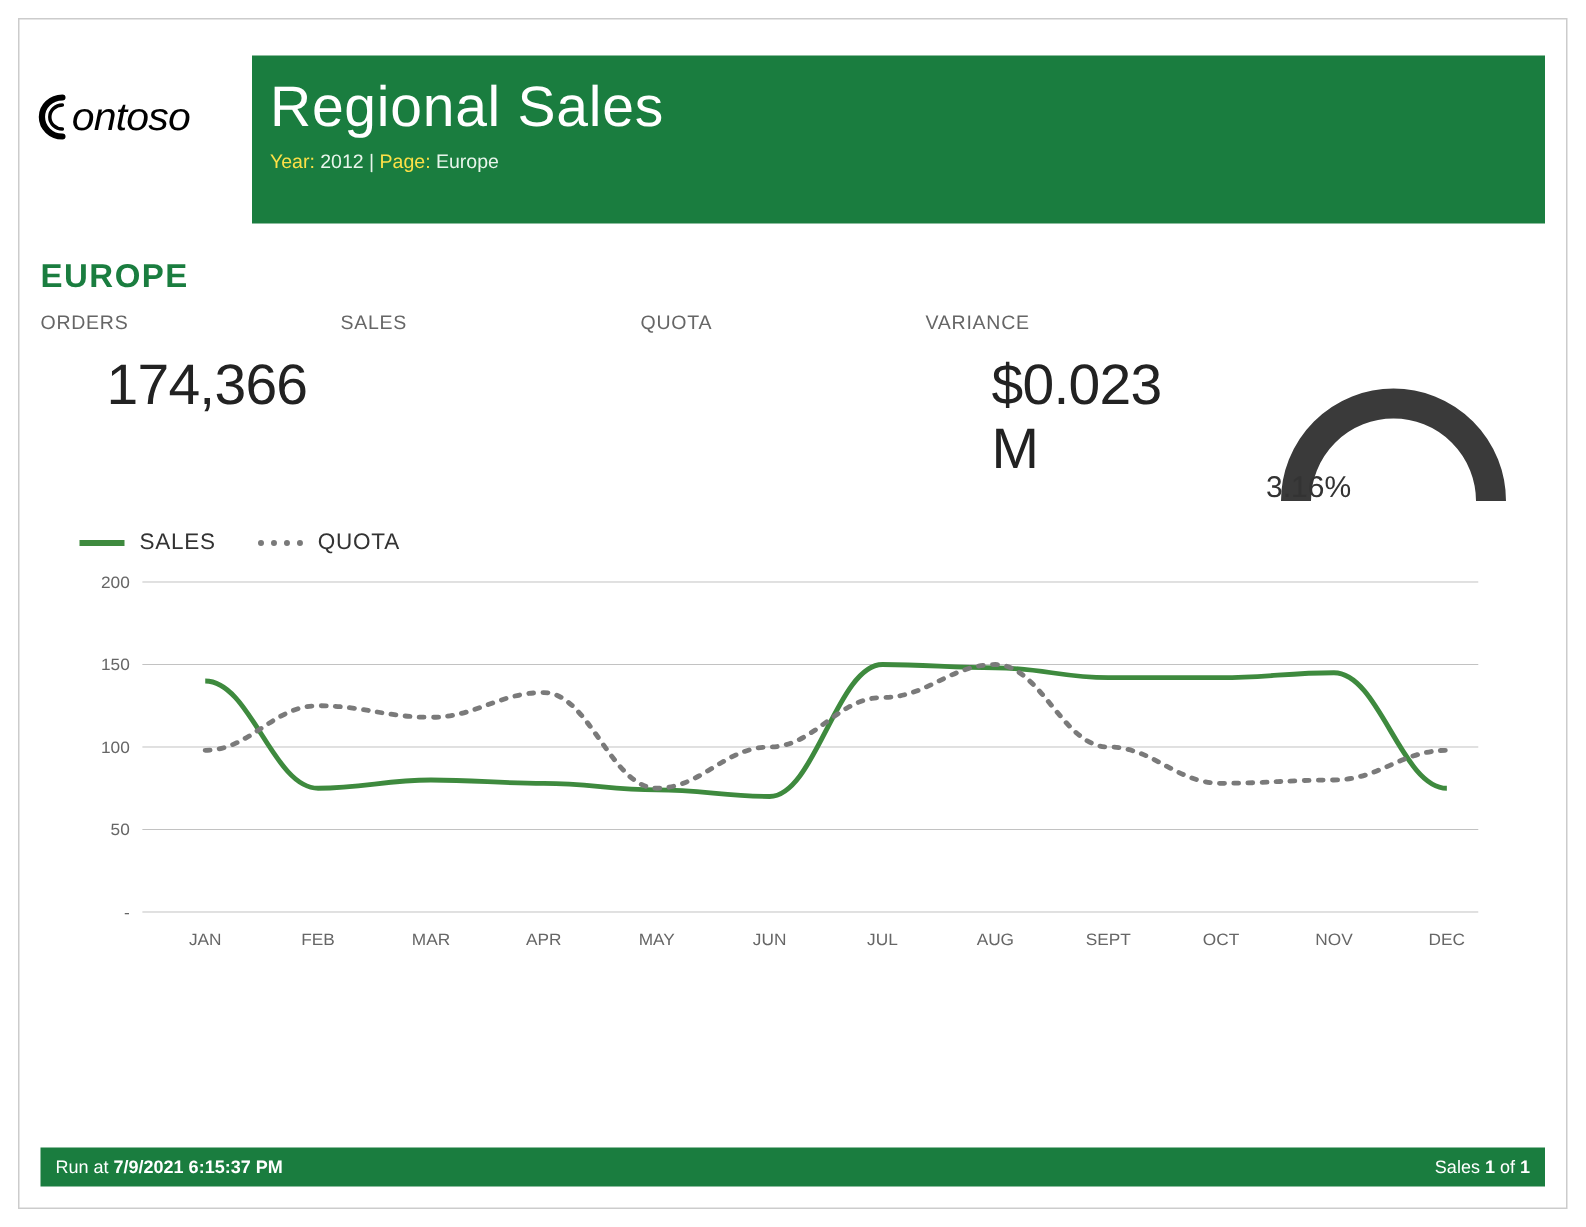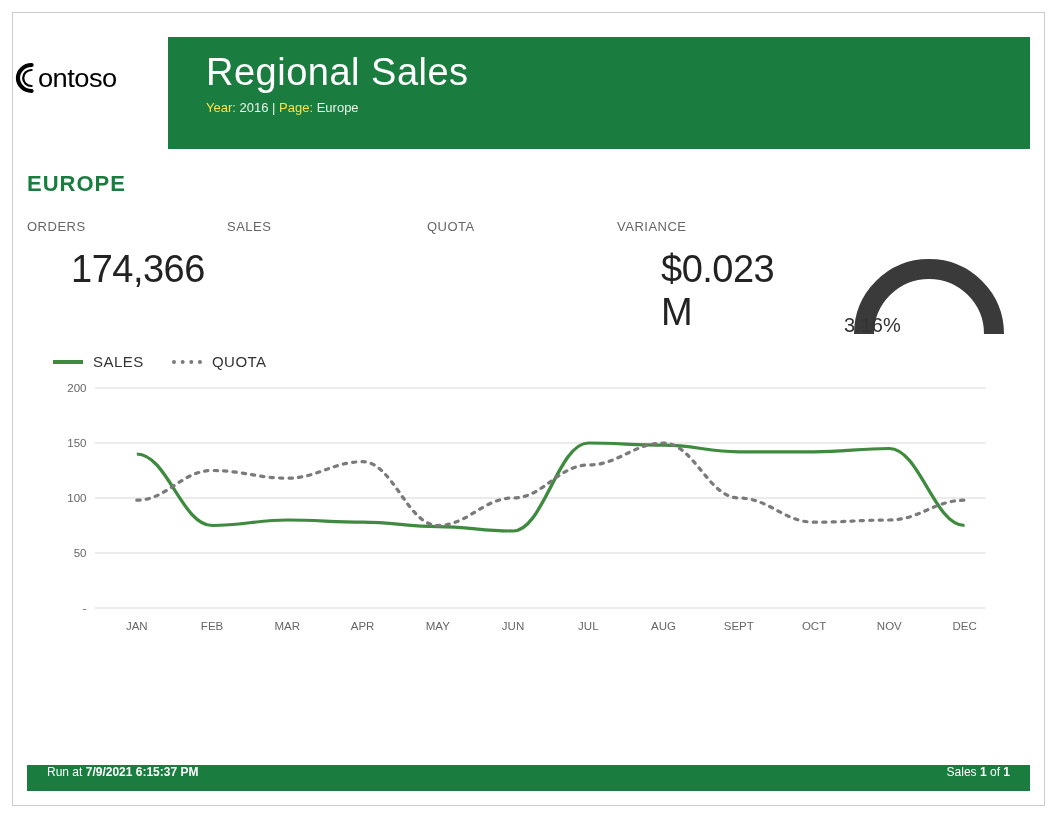--- a/index.html
+++ b/index.html
@@ -14,38 +14,39 @@
   .page {
     position: absolute;
     left: 12px; top: 12px; right: 12px; bottom: 12px;
     border: 1px solid #ccc;
     background: #fff;
     overflow: hidden;
   }
   
   .logo {
     position: absolute;
-    left: 4px; top: 48px;
+    left: 14px; top: 48px;
     font-family: "Segoe UI", Arial, sans-serif;
     font-weight: 700;
     font-size: 30px;
     letter-spacing: -0.5px;
     color: #7f1d1d;
+    font-style: italic;
   }
   .logo .cO {
     display: inline-block;
     transform: scaleX(1.05);
   }
   .banner {
     position: absolute;
     left: 155px; right: 14px; top: 24px;
     height: 112px;
     background: #1a7d3f;
     color: #fff;
-    padding: 14px 22px 0 38px;
+    padding: 14px 22px 0 12px;
   }
   .banner-title {
     font-weight: 300;
     font-size: 38px;
     letter-spacing: 0.5px;
   }
   .banner-sub {
     margin-top: 6px;
     font-size: 13px;
     font-weight: 400;
@@ -70,21 +71,20 @@
   }
   .kpi {
     width: 190px;
   }
   .kpi.wide { width: 200px; }
   .kpi-label {
     font-size: 13px;
     color: #666;
     letter-spacing: 0.5px;
     margin-bottom: 14px;
-    margin-top: 12px;
   }
   .kpi-value {
     font-size: 38px;
     font-weight: 300;
     color: #222;
     letter-spacing: -0.5px;
     margin-left: 44px;
   }
   
   .gauge-wrap {
@@ -134,22 +134,22 @@
   .series-quota { fill: none; stroke: #7a7a7a; stroke-width: 3.2; stroke-dasharray: 3 6; stroke-linecap: round; stroke-linejoin: round; }
   
   .footer {
     position: absolute;
     left: 14px; right: 14px; bottom: 14px;
     height: 26px;
     background: #1a7d3f;
     color: #fff;
     font-size: 12px;
     display: flex;
-    align-items: flex-start;
-    padding: 0 20px;
+    align-items: center;
+    padding: 0 10px;
     justify-content: space-between;
   }
   .footer b { font-weight: 700; }
 </style>
 </head>
 <body>
 
 <div class="page">
 
   <div class="logo">
@@ -160,21 +160,21 @@
         <path d="M17 9 a8 8 0 1 0 0 16" fill="none" stroke="#000" stroke-width="2.2" stroke-linecap="round"></path>
         <text x="23" y="26" font-family="Segoe UI, Arial" font-size="26" font-weight="500" fill="#000">ontoso</text>
       </svg>
     </span>
   </div>
 
   <div class="banner">
     <div class="banner-title">Regional Sales</div>
     <div class="banner-sub">
       <b>Year:</b>
-      <span>2016</span>
+      <span>2012</span>
       <span> | </span>
       <b>Page:</b>
       <span>Europe</span>
     </div>
   </div>
 
   <div class="region">EUROPE</div>
 
   <div class="kpi-row">
     <div class="kpi wide">

